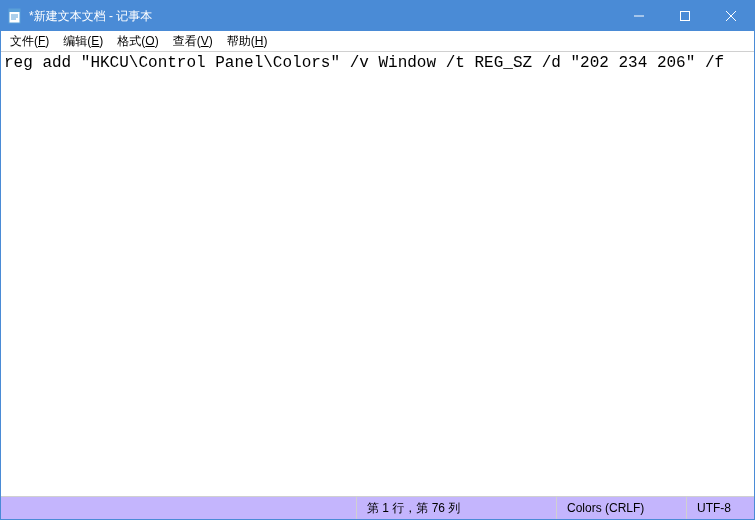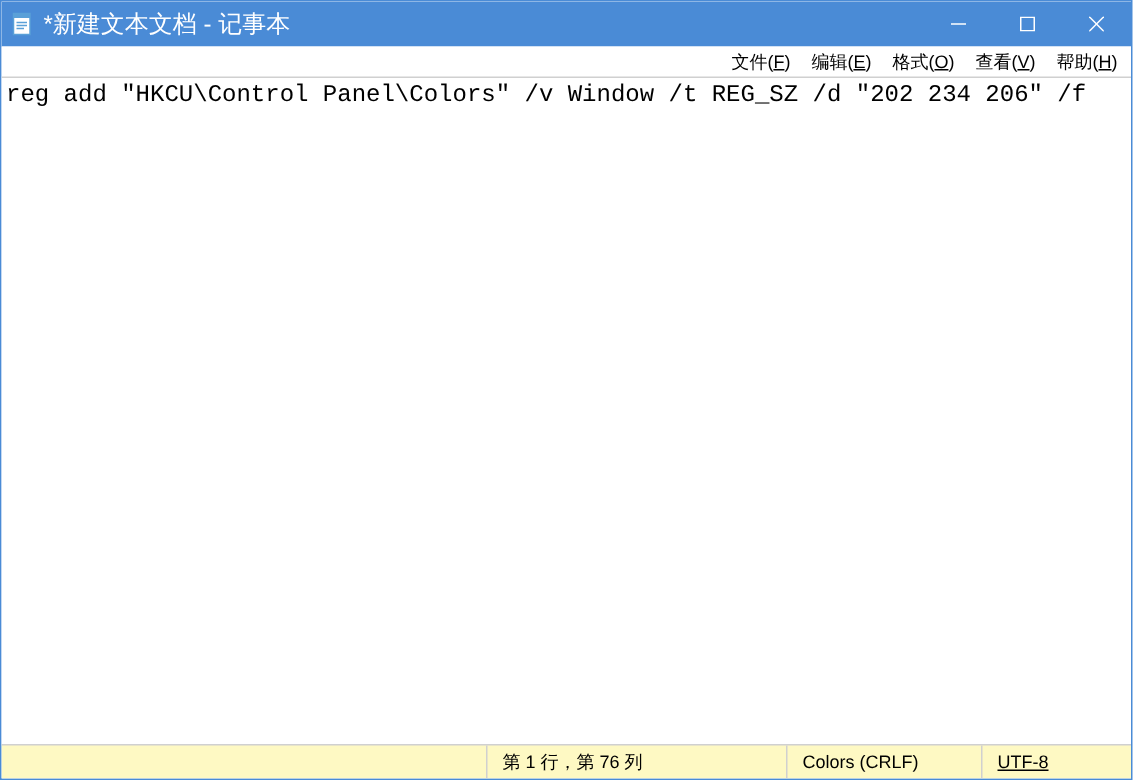--- a/index.html
+++ b/index.html
@@ -14,21 +14,21 @@
       flex-direction: column;
       border: 1px solid #4a8bd6;
     }
     .titlebar {
       height: 30px;
       background: #4a8bd6;
       color: #fff;
       display: flex;
       align-items: center;
       padding-left: 6px;
-      font-size: 16px;
+      font-size: 12px;
       justify-content: center;
     }
     .titlebar .app-icon {
       width: 16px;
       height: 16px;
       margin-right: 6px;
       display: flex;
       align-items: center;
       justify-content: center;
     }
@@ -43,21 +43,20 @@
       color: #fff;
     }
     .menubar {
       height: 21px;
       background: #fff;
       border-bottom: 1px solid #d0d0d0;
       display: flex;
       align-items: center;
       padding: 0 2px;
       font-size: 12px;
-      justify-content: flex-end;
     }
     .menubar .menu-item {
       padding: 2px 7px;
       cursor: default;
     }
     .menubar .menu-item u { text-decoration: underline; }
     .content {
       flex: 1;
       background: #fff;
       position: relative;
@@ -72,39 +71,39 @@
       font-family: Consolas, "Courier New", monospace;
       font-size: 16px;
       padding: 1px 3px;
       line-height: 1.3;
       white-space: pre;
       overflow-wrap: normal;
       color: #000;
     }
     .statusbar {
       height: 23px;
-      background: #fef9c3;
+      background: #c4b5fd;
       border-top: 1px solid #d0d0d0;
       display: flex;
       align-items: stretch;
       font-size: 12px;
       color: #000;
     }
     .statusbar .cell {
       border-left: 1px solid #d0d0d0;
       display: flex;
       align-items: center;
       padding: 0 10px;
       white-space: nowrap;
     }
     .statusbar .cell.first { border-left: none; flex: 1; }
     .statusbar .cell.pos { width: 140px; }
     .statusbar .cell.zoom { width: 60px; justify-content: center; margin-top: 48px; }
     .statusbar .cell.eol { width: 130px; }
-    .statusbar .cell.enc { width: 100px; text-decoration: underline; }
+    .statusbar .cell.enc { width: 68px; }
     svg { display: block; }
   </style>
 </head>
 <body>
 
 <div class="titlebar">
   <span class="app-icon">
     <svg width="16" height="16" viewBox="0 0 16 16">
       <rect x="2" y="1" width="11" height="14" fill="#fff" stroke="#5aa0d8" stroke-width="1"></rect>
       <rect x="2" y="1" width="11" height="3" fill="#5aa0d8"></rect>

